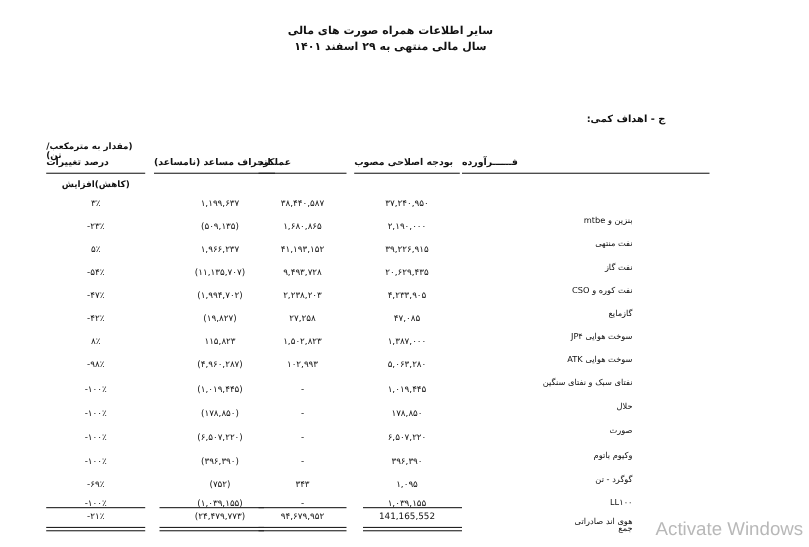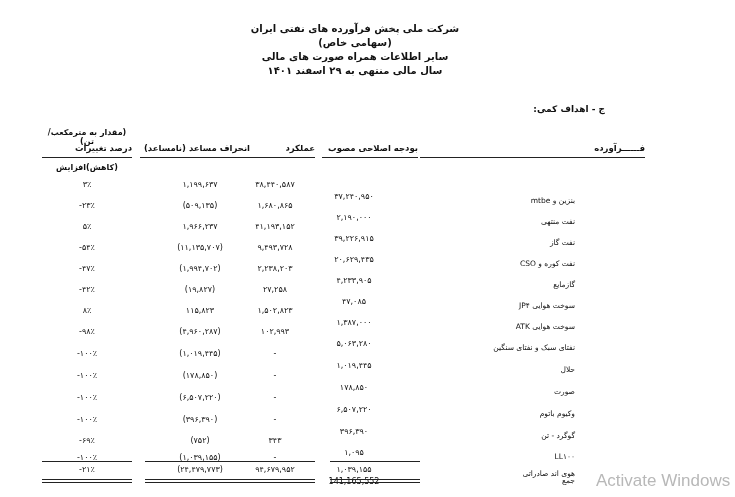--- a/index.html
+++ b/index.html
@@ -8,50 +8,49 @@
       font-family: "DejaVu Sans", sans-serif; color: #111;
     }
     .header {
       position: absolute; left: 230px; top: 22px; width: 250px; text-align: center;
       font-weight: bold; font-size: 10px; line-height: 14px; direction: rtl;
     }
     .section-title {
       position: absolute; right: 130px; top: 104px; font-size: 9px; font-weight: bold; direction: rtl;
     }
     .unit-note {
-      position: absolute; left: 42px; top: 128px; width: 90px; text-align: center;
+      position: absolute; left: 42px; top: 128px; width: 90px; text-align: left;
       font-size: 8px; font-weight: bold; direction: rtl;
     }
     .col-head {
-      position: absolute; top: 143px; font-size: 8.5px; font-weight: bold; text-align: right; direction: rtl;
+      position: absolute; top: 143px; font-size: 8.5px; font-weight: bold; text-align: left; direction: rtl;
       padding-bottom: 4px; border-bottom: 1.5px solid #222;
     }
     .sub-note {
       position: absolute; left: 42px; top: 163px; width: 90px; text-align: center;
       font-size: 8px; font-weight: bold; direction: rtl;
     }
     .row { position: absolute; left: 0; width: 735px; height: 14px; font-size: 8px; }
     .cell { position: absolute; text-align: center; direction: ltr; }
     .c-pct { left: 42px; width: 90px; }
     .c-dev { left: 145px; width: 110px; }
     .c-perf { left: 235px; width: 80px; }
-    .c-bud { left: 304px; width: 100px; margin-top: 12px; }
+    .c-bud { left: 320px; width: 100px; }
     .c-prod { right: 160px; width: 180px; text-align: right; direction: rtl; font-size: 7.5px; margin-top: 16px; }
     .line { position: absolute; height: 0; border-top: 1.3px solid #222; }
     .dline { position: absolute; height: 2px; border-top: 1.3px solid #222; border-bottom: 1.3px solid #222; }
     .watermark {
       position: absolute; left: 596px; top: 471px; font-size: 17px; color: #b8b8b8;
       font-family: "Liberation Sans", sans-serif; white-space: nowrap;
     }
   </style>
 </head>
 <body>
 
 <div class="header">
-  <div>شرکت ملی پخش فرآورده های نفتی ایران (سهامی خاص)</div>
   <div>سایر اطلاعات همراه صورت های مالی</div>
   <div>سال مالی منتهی به ۲۹ اسفند ۱۴۰۱</div>
 </div>
 
 <div class="section-title">ج - اهداف کمی:</div>
 
 <div class="unit-note">(مقدار به مترمکعب/ تن)</div>
 
 <div class="col-head" style="left:42px;width:90px;">درصد تغییرات</div>
 <div class="col-head" style="left:140px;width:110px;">انحراف مساعد (نامساعد)</div>

